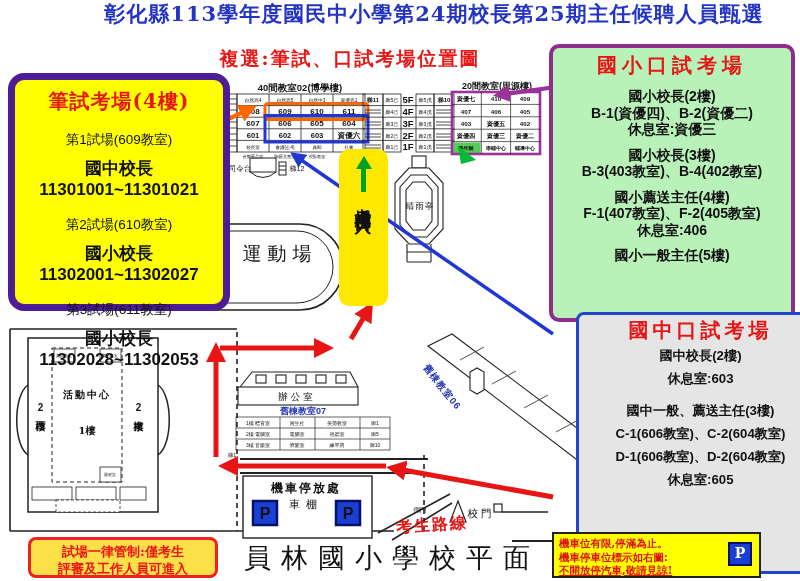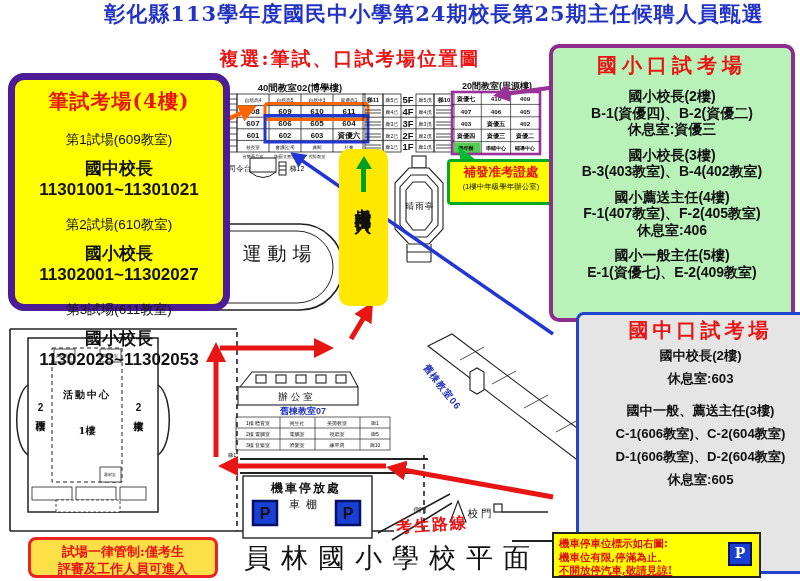--- a/index.html
+++ b/index.html
@@ -335,53 +335,48 @@
       <div>國小校長(3樓)</div>
       <div>B-3(403教室)、B-4(402教室)</div>
     </div>
     <div class="og">
       <div>國小薦送主任(4樓)</div>
       <div>F-1(407教室)、F-2(405教室)</div>
       <div>休息室:406</div>
     </div>
     <div class="og">
       <div>國小一般主任(5樓)</div>
-      <div>E-1(資優七)、E-2(409教室)</div>
     </div>
   </div>
 
   <div id="junior-oral-box" class="abs panel">
     <div class="bx-title kai">國中口試考場</div>
     <div class="jg">國中校長(2樓)</div>
     <div class="jg">休息室:603</div>
     <div class="jg gap">國中一般、薦送主任(3樓)</div>
     <div class="jg">C-1(606教室)、C-2(604教室)</div>
     <div class="jg">D-1(606教室)、D-2(604教室)</div>
     <div class="jg">休息室:605</div>
   </div>
 
   <div id="stair-box" class="abs panel">
     <div class="g-arrow"></div>
     <div class="g-stem"></div>
     <div id="stair-label">考場樓梯入口</div>
   </div>
 
-  <div id="reissue-box" class="abs panel">
-    <div class="rt kai">補發准考證處</div>
-    <div class="rn">(1樓中年級學年辦公室)</div>
-  </div>
 
   <div id="control-box" class="abs panel kai">
     <div>試場一律管制:僅考生</div>
     <div>評審及工作人員可進入</div>
   </div>
 
   <div id="parking-box" class="abs panel kai">
+    <div>機車位有限,停滿為止。</div>
     <div>機車停車位標示如右圖:</div>
-    <div>機車位有限,停滿為止。</div>
     <div class="u">不開放停汽車,敬請見諒!</div>
     <div class="p-icon">P</div>
   </div>
 
   <div id="map-title" class="abs kai">員林國小學校平面圖</div>
   <div id="route-label" class="abs kai">考生路線</div>
 
   <div class="abs vtext" style="left:33px;top:402px;">2樓西</div>
   <div class="abs vtext" style="left:131px;top:402px;">2樓東</div>
   <div id="old06-label" class="abs">舊棟教室06</div>

